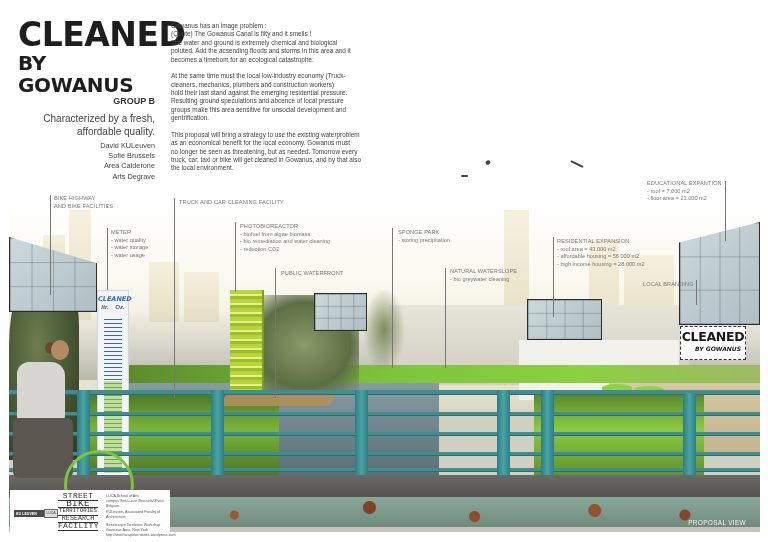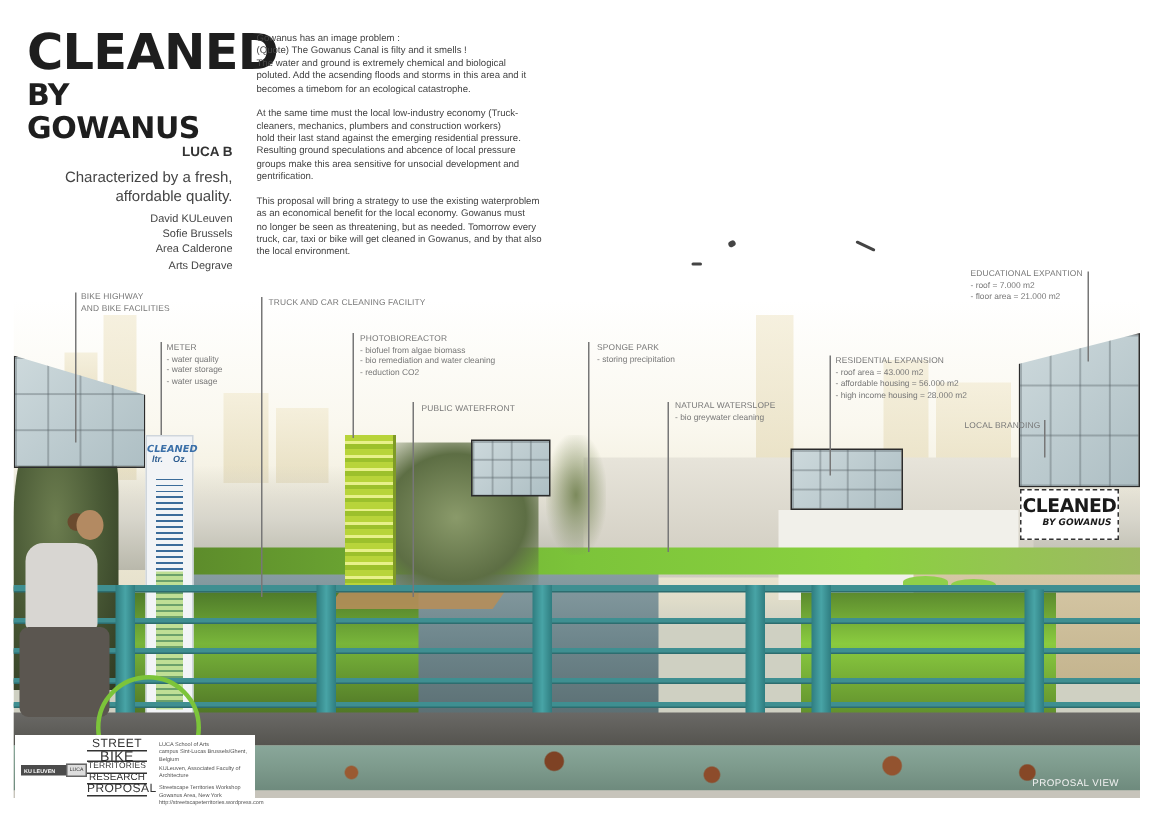--- a/index.html
+++ b/index.html
@@ -89,36 +89,36 @@
     .bird { position: absolute; height: 2px; background: #444; border-radius: 2px; }
 
     
     .proposal { position: absolute; right: 22px; top: 519px; font-size: 6.5px; color: #f1f1f1; letter-spacing: .3px; }
 
     
     .footer-card { position: absolute; left: 10px; top: 490px; width: 160px; height: 42px; background: #ffffff; }
     .logo-ku { position: absolute; left: 4px; top: 20px; width: 43px; height: 7px; background: #4b4b4b; display: flex; align-items: center; }
     .logo-ku span { font-size: 3.6px; color: #fff; font-weight: bold; padding-left: 2px; }
     .logo-luca { position: absolute; left: 34px; top: 19px; width: 14px; height: 9px; border: 1px solid #666; background: #ddd; font-size: 3.4px; color: #333; text-align: center; line-height: 7px; }
-    .ssp { position: absolute; left: 48px; top: 3px; width: 40px; font-family: Liberation Sans, sans-serif; color: #333; text-align: center; line-height: 6.6px; }
+    .ssp { position: absolute; left: 48px; top: 3px; width: 40px; font-family: Liberation Mono, monospace; color: #333; text-align: center; line-height: 6.6px; }
     .ssp div { border-bottom: .6px solid #333; }
     .ssp .a { font-size: 8px; letter-spacing: .3px; }
     .ssp .b { font-size: 9.4px; letter-spacing: .3px; }
     .ssp .c { font-size: 5.6px; letter-spacing: .1px; }
     .footer-info { position: absolute; left: 96px; top: 4px; width: 72px; font-size: 3.7px; line-height: 5.2px; color: #555; }
     .footer-info p { margin-bottom: 3px; white-space: pre-line; }
   </style>
 </head>
 <body>
 
 <div class="title-block">
   <div class="title-main">CLEANED</div>
   <div class="title-sub">BY GOWANUS</div>
 </div>
-<div class="group-label">LUCA B</div>
+<div class="group-label">GROUP B</div>
 <div class="tagline">Characterized by a fresh, affordable quality.</div>
 <div class="authors">
   <div>David KULeuven</div>
   <div>Sofie Brussels</div>
   <div>Area Calderone</div>
   <div>Arts Degrave</div>
 </div>
 
 <div class="intro">
   <p>Gowanus has an image problem :
@@ -290,21 +290,21 @@
 <div class="footer-card">
   <div class="logo-ku">
       <span>KU LEUVEN</span>
     </div>
   <div class="logo-luca">LUCA</div>
   <div class="ssp">
     <div class="a">STREET</div>
     <div class="b">BIKE</div>
     <div class="c">TERRITORIES</div>
     <div class="c" style="font-size:6.6px;">RESEARCH</div>
-    <div class="a">PROPOSAL</div>
+    <div class="a">FACILITY</div>
   </div>
   <div class="footer-info">
     <p>LUCA School of Arts
 campus Sint-Lucas Brussels/Ghent, Belgium
 KULeuven, Associated Faculty of Architecture</p>
     <p>Streetscape Territories Workshop
 Gowanus Area, New York
 http://streetscapeterritories.wordpress.com</p>
   </div>
 </div>

